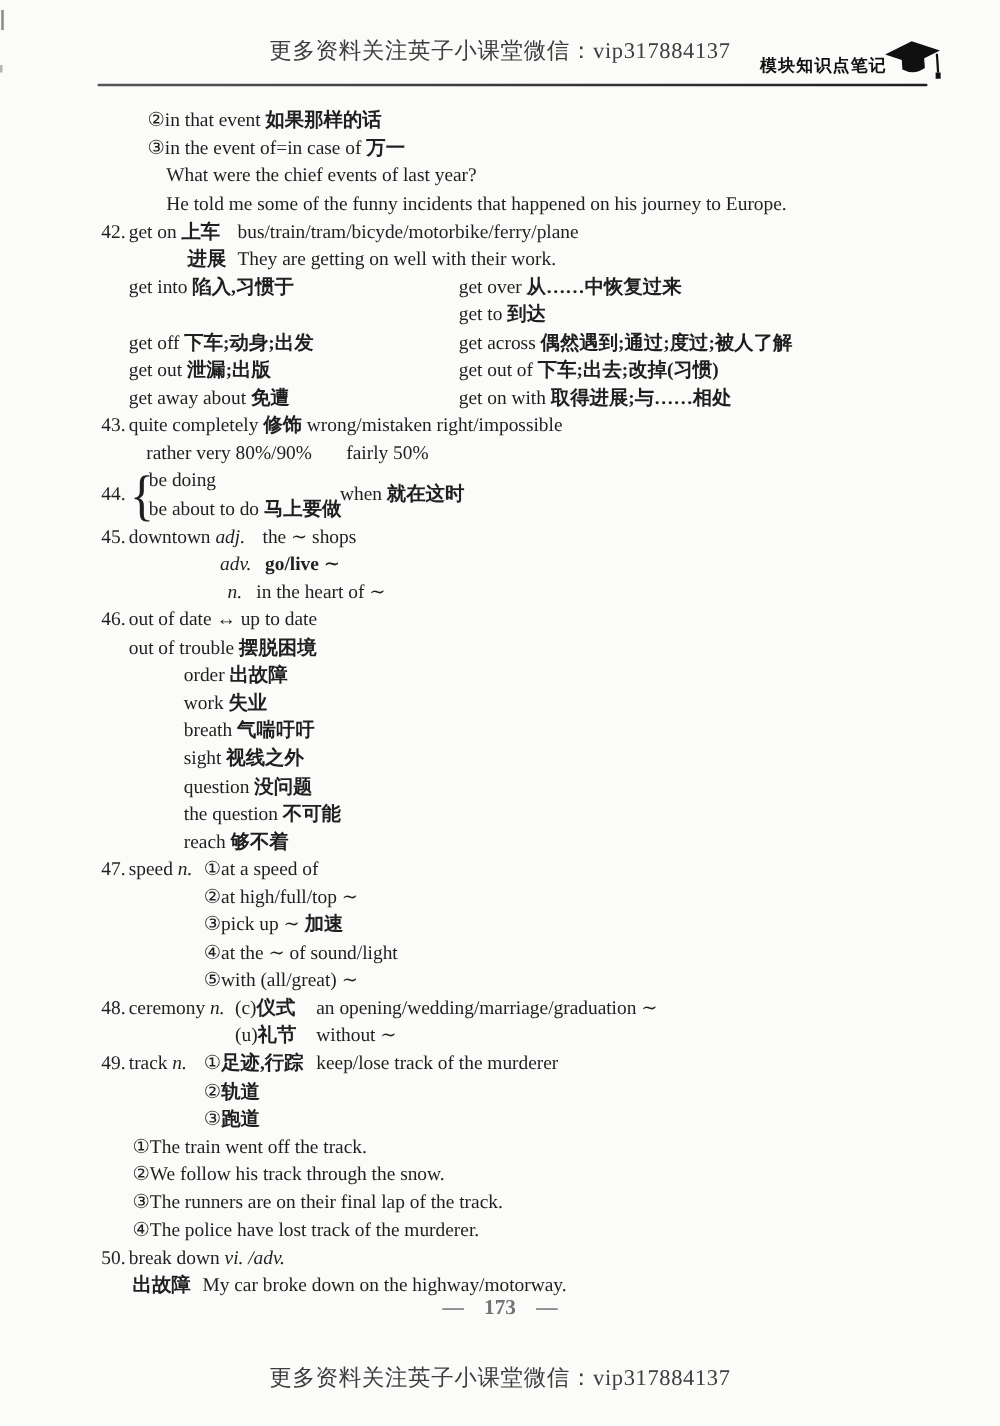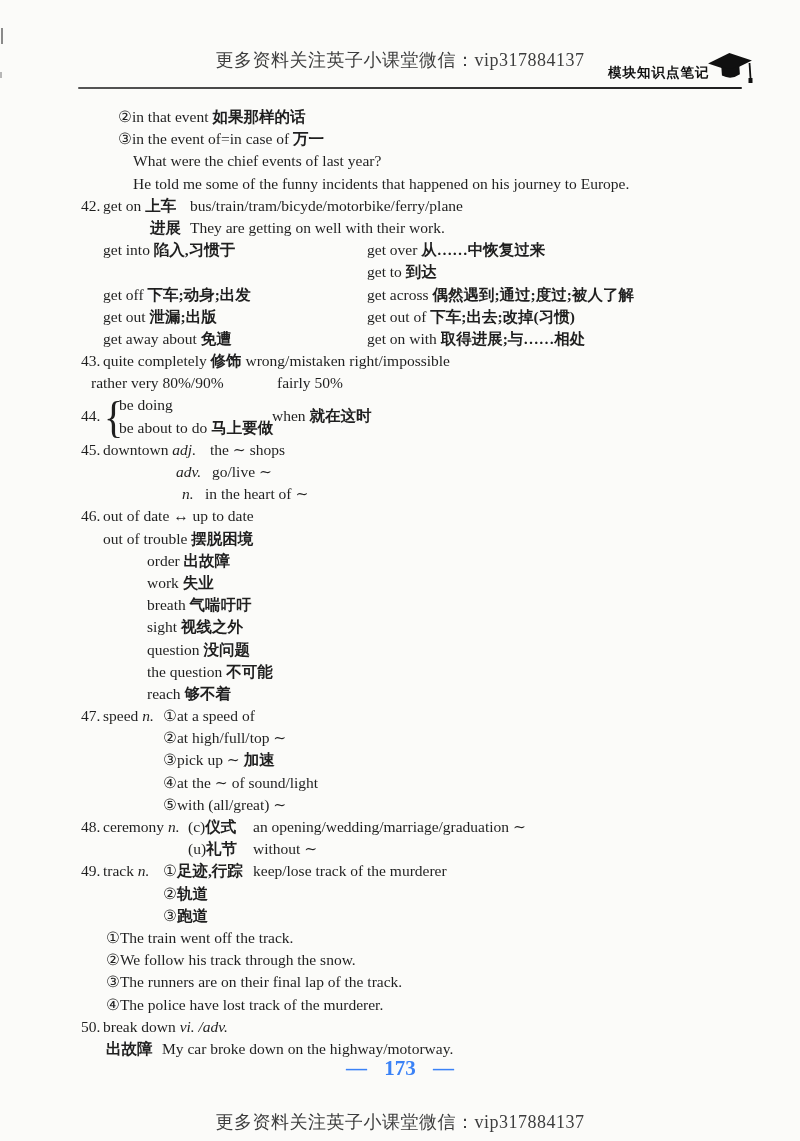--- a/index.html
+++ b/index.html
@@ -4,21 +4,21 @@
 <style>
   html,body{margin:0;padding:0;}
   body{
     width:800px;height:1141px;
     background:#fbfbf9;
     font-family:"Liberation Serif","DejaVu Serif",serif;
     color:#1f1f1f;
     overflow:hidden;
     position:relative;
   }
-  .page{position:absolute;top:0;left:0;width:800px;height:1003px;margin-top:20px;}
+  .page{position:absolute;top:0;left:0;width:800px;height:1003px;}
 
   
   .watermark{
     position:absolute;left:0;width:800px;text-align:center;
     font-size:18px;color:#3d3d3d;letter-spacing:.5px;
   }
   .watermark.top{top:28px;}
   .watermark.bottom{top:1090px;}
   .brand{
     position:absolute;top:33px;left:608px;height:32px;
@@ -53,21 +53,21 @@
     transform:translateY(-50%) scaleY(1.12);
     font-size:40px;font-weight:400;line-height:1;
   }
   .brace-rows{position:absolute;left:119px;top:0;}
   .brace-row{height:22.2px;line-height:22.2px;}
   .brace-right{position:absolute;top:11px;}
 
   
   .pageno{
     position:absolute;top:1036px;left:0;width:800px;text-align:center;
-    font-size:21px;font-weight:bold;word-spacing:12px;color:#3b82f6;
+    font-size:17px;font-weight:bold;word-spacing:12px;color:#737373;
   }
 </style>
 </head>
 <body>
 
 <div class="page">
 
   <div class="scan-mark m1"></div>
   <div class="scan-mark m2"></div>
 
@@ -124,40 +124,40 @@
       </div>
       <div class="line">
         <span class="run" style="left: 103px;"><span>get away about </span><span class="zh">免遭</span></span>
         <span class="run" style="left: 367px;"><span>get on with </span><span class="zh">取得进展;与……相处</span></span>
       </div>
       <div class="line">
         <span class="num">43.</span>
         <span class="run" style="left: 103px;"><span>quite completely </span><span class="zh">修饰</span><span> wrong/mistaken right/impossible</span></span>
       </div>
       <div class="line">
-        <span class="run" style="left: 91px; text-align: right;"><span>rather very 80%/90%</span></span>
+        <span class="run" style="left: 117px; text-align: right;"><span>rather very 80%/90%</span></span>
         <span class="run" style="left: 277px;"><span>fairly 50%</span></span>
       </div>
       <div class="line brace">
         <span class="num">44.</span>
         <span class="brace-glyph">{</span>
         <div class="brace-rows">
           <div class="brace-row"><span>be doing</span></div>
           <div class="brace-row"><span>be about to do </span><span class="zh">马上要做</span></div>
         </div>
         <span class="brace-right" style="left: 272px; text-align: center;"><span>when </span><span class="zh">就在这时</span></span>
       </div>
       <div class="line">
         <span class="num">45.</span>
         <span class="run" style="left: 103px;"><span>downtown </span><span class="it">adj.</span></span>
         <span class="run" style="left: 210px;"><span>the ∼ shops</span></span>
       </div>
       <div class="line">
         <span class="run" style="left: 176px;"><span class="it">adv.</span></span>
-        <span class="run" style="left: 212px;"><span>go/live ∼</span></span>
+        <span class="run" style="left: 212px; font-weight: bold;"><span>go/live ∼</span></span>
       </div>
       <div class="line">
         <span class="run" style="left: 182px;"><span class="it">n.</span></span>
         <span class="run" style="left: 205px;"><span>in the heart of ∼</span></span>
       </div>
       <div class="line">
         <span class="num">46.</span>
         <span class="run" style="left: 103px;"><span>out of date ↔ up to date</span></span>
       </div>
       <div class="line">

